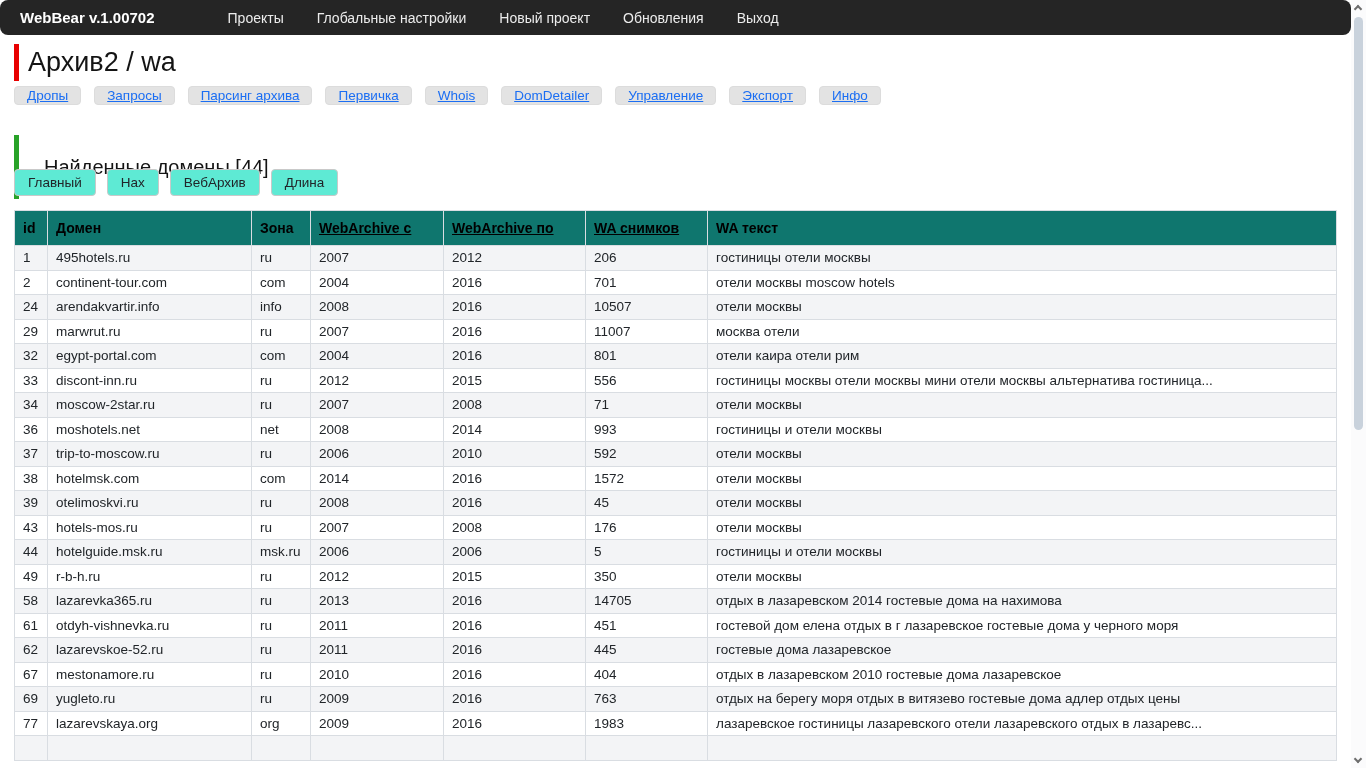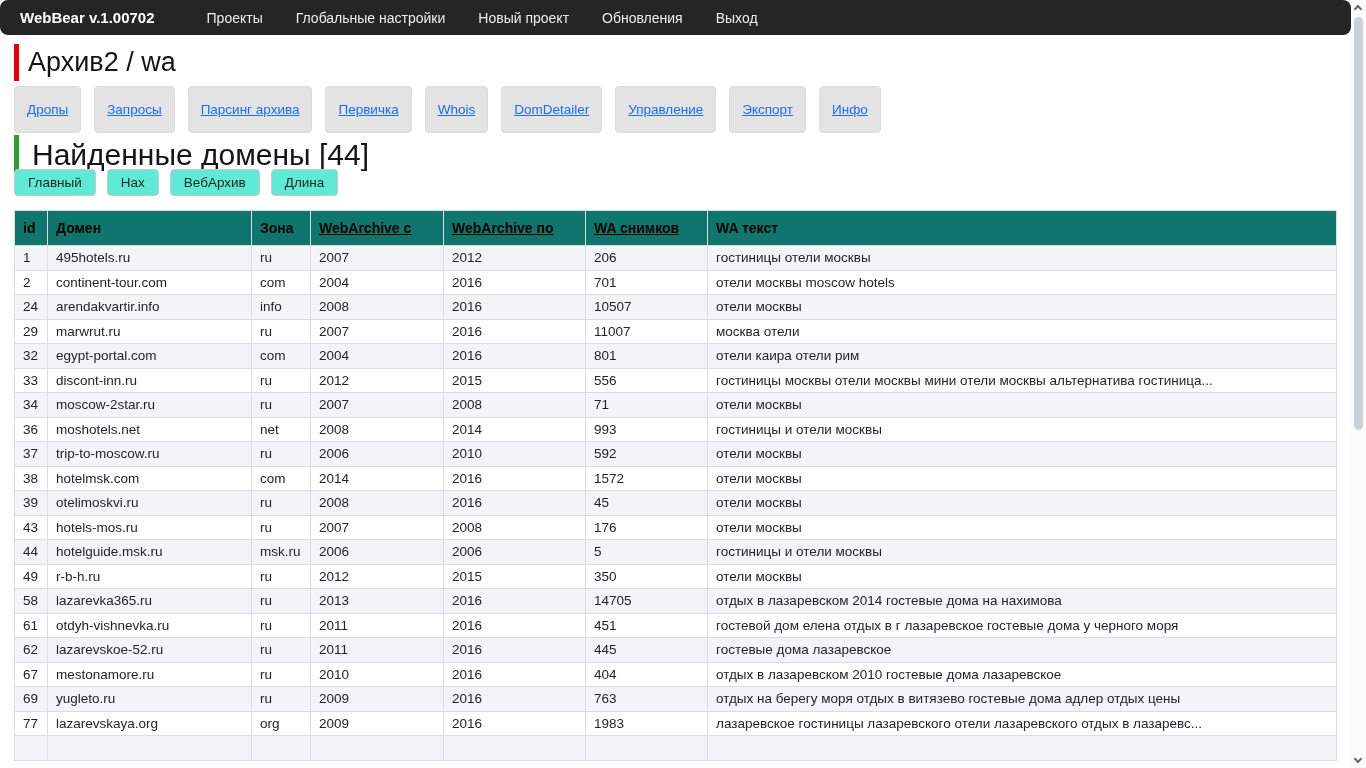--- a/index.html
+++ b/index.html
@@ -8,37 +8,37 @@
     width:1366px; height:768px; overflow:hidden; position:relative;
     background:#fff; font-family:"Liberation Sans", sans-serif;
   }
 
   
   .navbar {
     position:absolute; top:0; left:0; width:1351px; height:35px;
     background:var(--nav-bg,#252525); display:flex; align-items:center; color:#fff;border-radius:8px;
   }
   .brand { font-weight:700; font-size:15px; margin-left:20px; white-space:nowrap; }
-  .nav-menu { display:flex; margin-left:52px; gap:33px; }
+  .nav-menu { display:flex; margin-left:73px; gap:33px; }
   .nav-link { color:#ececec; font-size:14px; text-decoration:none; cursor:pointer; white-space:nowrap; }
 
   
   .title-block { position:absolute; left:14px; top:44px; display:flex; align-items:stretch; }
   .accent { width:5px; margin-right:9px; flex:0 0 5px; }
   .accent.red { background:var(--accent-red,#e80000); }
   .accent.green { background:var(--accent-green,#28a228); }
   h1 { margin:0; font-size:27px; font-weight:400; color:#141414; line-height:37px; white-space:nowrap; }
   .section-block { position:absolute; left:14px; top:135px; display:flex; align-items:stretch; }
-  h2 { margin:4px; font-size:30px; font-weight:400; color:#141414; line-height:32px; white-space:nowrap; }
+  h2 { margin:16px; font-size:20px; font-weight:400; color:#141414; line-height:32px; white-space:nowrap; }
 
   
   .tabs { position:absolute; left:14px; top:86px; display:flex; gap:13px; }
   .tab-btn {
     display:inline-block; background:var(--btn-gray,#e3e3e3); border:1px solid #dcdcdc;
-    border-radius:4px; padding:15px 12px; font-size:13.5px;
+    border-radius:4px; padding:1px 12px; font-size:13.5px;
     color:var(--link-blue,#1b6ef3); text-decoration:underline; cursor:pointer; white-space:nowrap;
   }
 
   
   .filters { position:absolute; left:14px; top:169px; display:flex; gap:11px; }
   .filter-btn {
     background:#5eead4; border:1px solid #c9c9c9; border-radius:4px;
     padding:5px 13px; font-size:13.5px; color:#212529; font-family:inherit; cursor:pointer; white-space:nowrap;
   }
 

